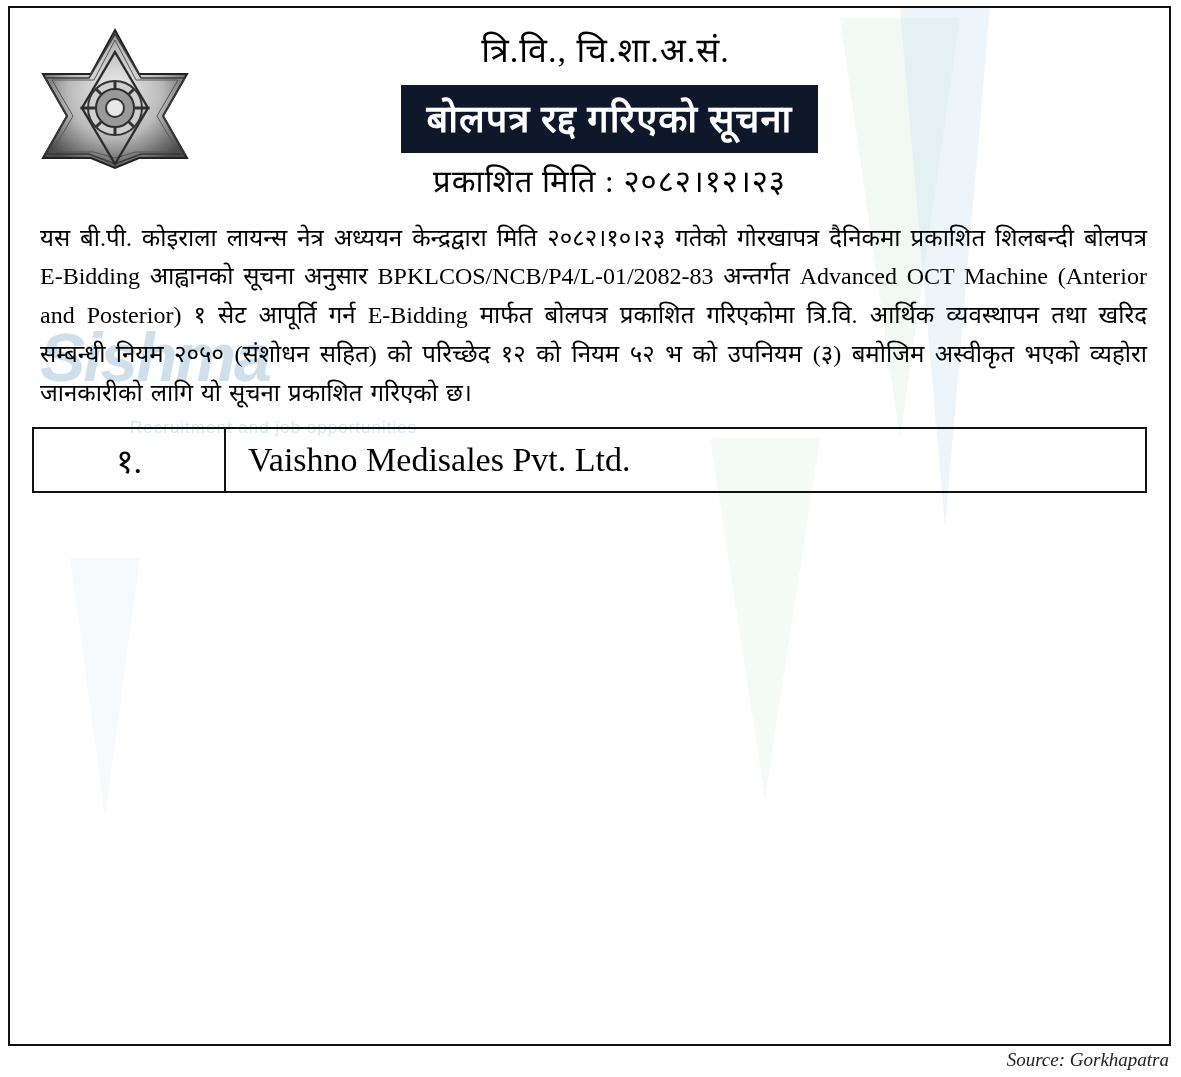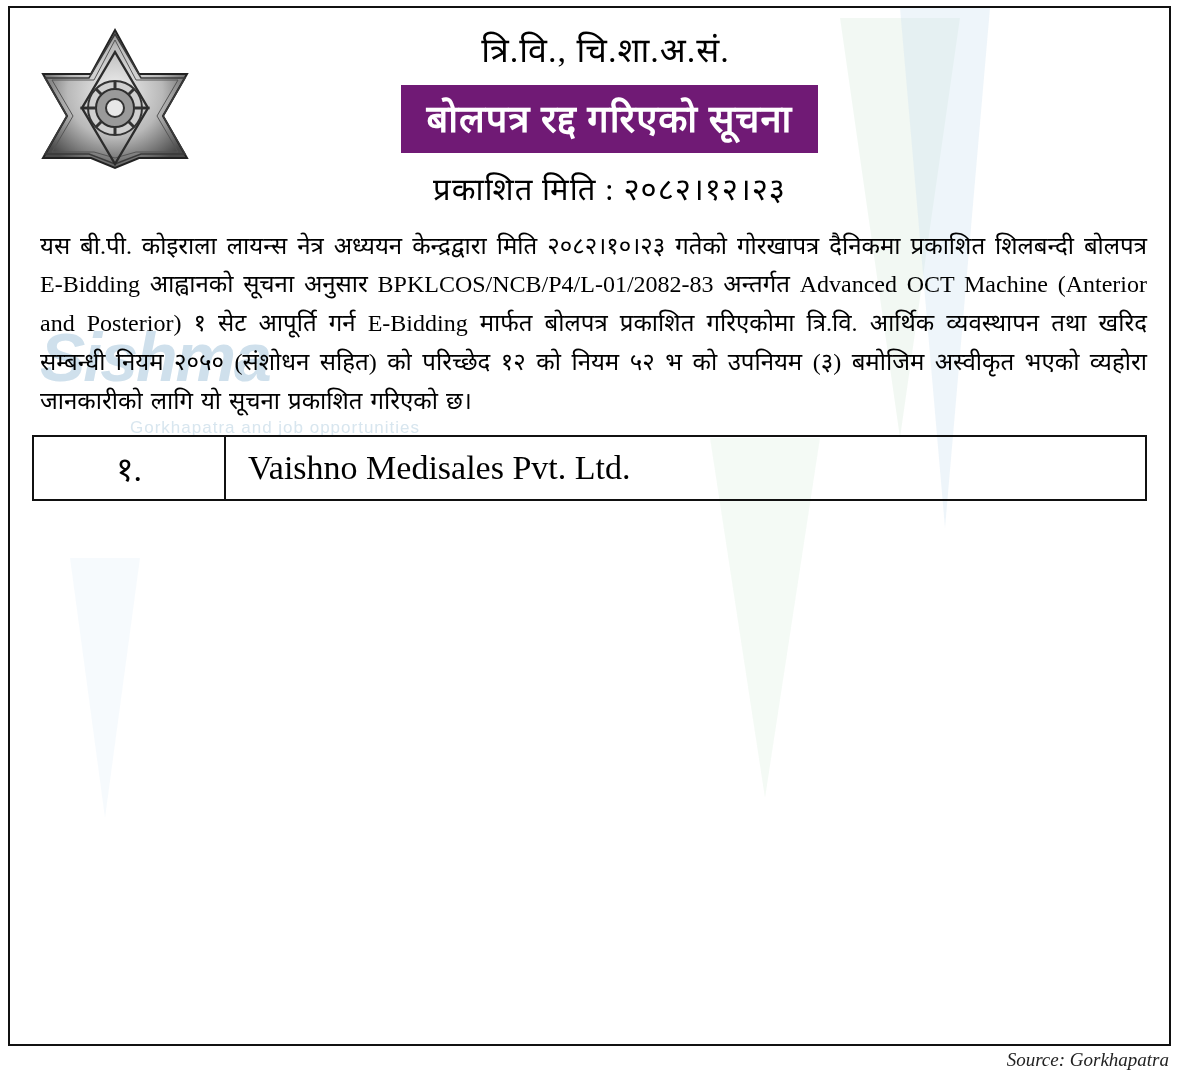--- a/index.html
+++ b/index.html
@@ -133,32 +133,32 @@
     margin-top: 4px;
   }
 
   .title-bar-wrap {
     text-align: center;
     margin-top: 12px;
     padding-left: 40px;
   }
   .title-bar {
     display: inline-block;
-    background: #701a75;
+    background: #0f172a;
     color: #ffffff;
     font-size: 38px;
     font-weight: bold;
     letter-spacing: 1px;
     padding: 6px 26px 10px 26px;
   }
 
   .pub-date {
     text-align: center;
     font-size: 31px;
-    margin-top: 14px;
+    margin-top: 6px;
     padding-left: 40px;
     letter-spacing: 1px;
   }
 
   
   .body-text {
     margin: 18px 22px 0 30px;
     font-size: 24px;
     line-height: 1.62;
     text-align: justify;
@@ -215,21 +215,21 @@
 <div class="notice-page">
 
   <div class="notice-frame">
 
     <div class="watermark">
       <div class="wm-shape a"></div>
       <div class="wm-shape b"></div>
       <div class="wm-shape c"></div>
       <div class="wm-shape d"></div>
       <div class="wm-text">Sishma</div>
-      <div class="wm-sub">Gorkhapatra and job opportunities</div>
+      <div class="wm-sub">Recruitment and job opportunities</div>
     </div>
 
     <div class="content">
 
       <div class="emblem">
         <svg width="150" height="150" viewBox="0 0 150 150">
           <defs>
             <radialGradient id="gmetal" cx="50%" cy="45%" r="60%">
               <stop offset="0%" stop-color="#f2f2f2"></stop>
               <stop offset="55%" stop-color="#b9b9b9"></stop>

